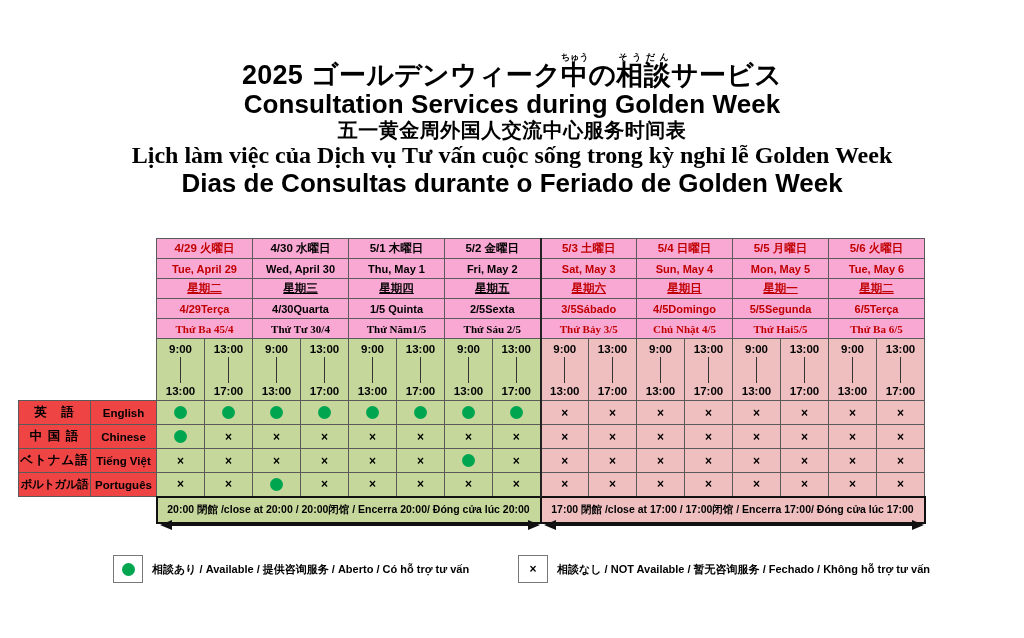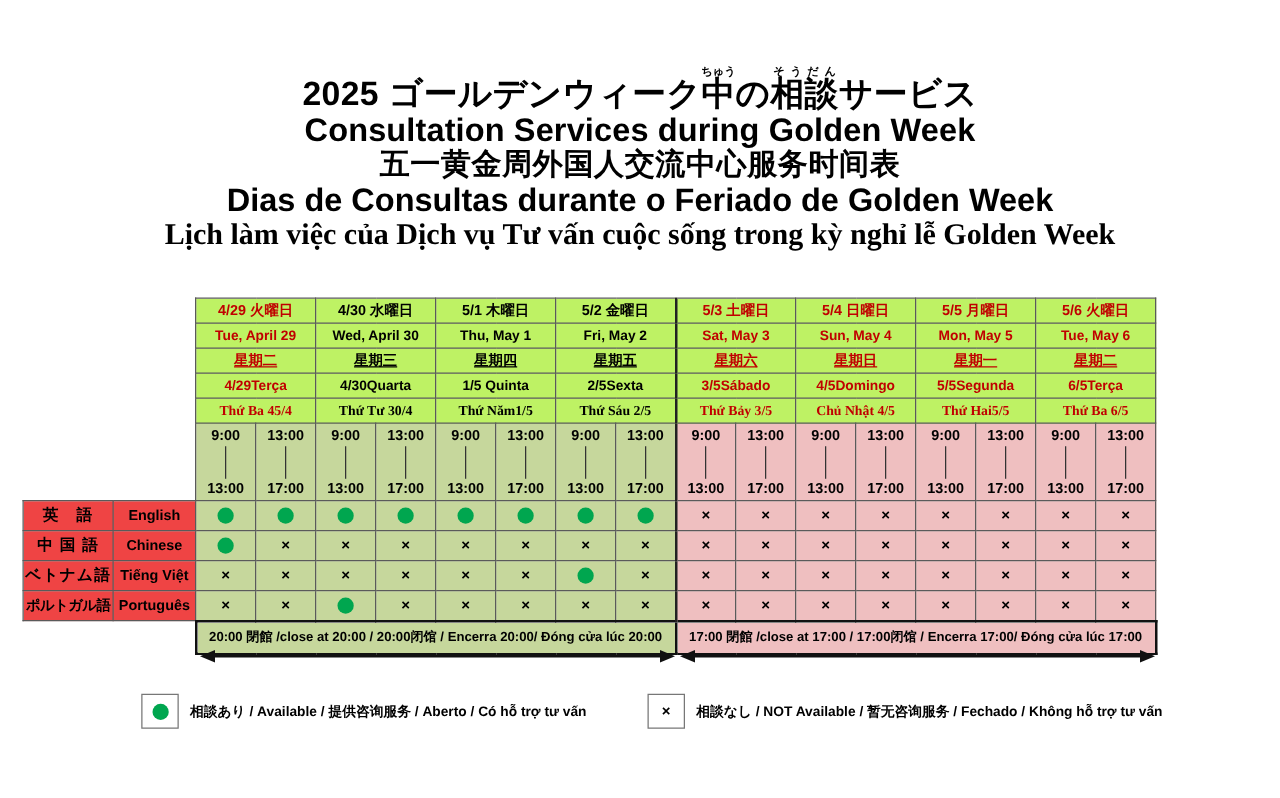--- a/index.html
+++ b/index.html
@@ -19,21 +19,21 @@
   
   .titles {
     position: absolute;
     left: 0; top: 52px;
     width: 1024px;
     text-align: center;
   }
   .title-line { color: #000; font-weight: bold; line-height: 1.12; white-space: nowrap; }
   .t-ja  { font-size: 27px; letter-spacing: .3px; }
   .t-en  { font-size: 26px; letter-spacing: .1px; }
-  .t-zh  { font-size: 24px; letter-spacing: .5px; }
+  .t-zh  { font-size: 20px; letter-spacing: .5px; }
   .t-pt  { font-size: 26px; }
   .t-vi  { font-size: 24px; font-family: "Liberation Serif", "DejaVu Serif", serif; }
 
   ruby { ruby-position: over; }
   ruby rt { font-size: 9px; font-weight: bold; line-height: 1; letter-spacing: 0; }
 
   
   .sched {
     position: absolute;
     left: 18px; top: 238px;
@@ -53,21 +53,21 @@
   col.c-lang-ja { width: 72px; }
   col.c-lang-en { width: 66px; }
   col.c-slot    { width: 48px; }
 
   
   td.blank { border: none; background: #fff; }
 
   
   tr.hdr td.datecell {
     height: 20px;
-    background: #bef264;
+    background: #f9a8d4;
     font-size: 11.5px;
     white-space: nowrap;
   }
   td.red  { color: #c00000; }
   td.blk  { color: #000000; }
   tr.hdr-zh td.datecell { text-decoration: underline; }
   tr.hdr-vi td.datecell { font-family: "Liberation Serif", "DejaVu Serif", serif; font-size: 11px; }
   tr.hdr-pt td.datecell { font-size: 11px; }
   tr.hdr-en td.datecell { font-size: 11px; }
 
@@ -156,22 +156,22 @@
 <body>
 
 <div id="page">
 
   <div class="titles">
     <div class="title-line t-ja">
       <span>2025 ゴールデンウィーク</span><ruby><span>中</span><rt>ちゅう</rt></ruby><span>の</span><ruby><span>相談</span><rt>そうだん</rt></ruby><span>サービス</span>
     </div>
     <div class="title-line t-en">Consultation Services during Golden Week</div>
     <div class="title-line t-zh">五一黄金周外国人交流中心服务时间表</div>
+    <div class="title-line t-vi">Lịch làm việc của Dịch vụ Tư vấn cuộc sống trong kỳ nghỉ lễ Golden Week</div>
     <div class="title-line t-pt">Dias de Consultas durante o Feriado de Golden Week</div>
-    <div class="title-line t-vi">Lịch làm việc của Dịch vụ Tư vấn cuộc sống trong kỳ nghỉ lễ Golden Week</div>
   </div>
 
   <table class="sched">
     <colgroup id="colgroup">
         <col class="c-lang-ja">
         <col class="c-lang-en">
         <col class="c-slot">
         <col class="c-slot">
         <col class="c-slot">
         <col class="c-slot">

